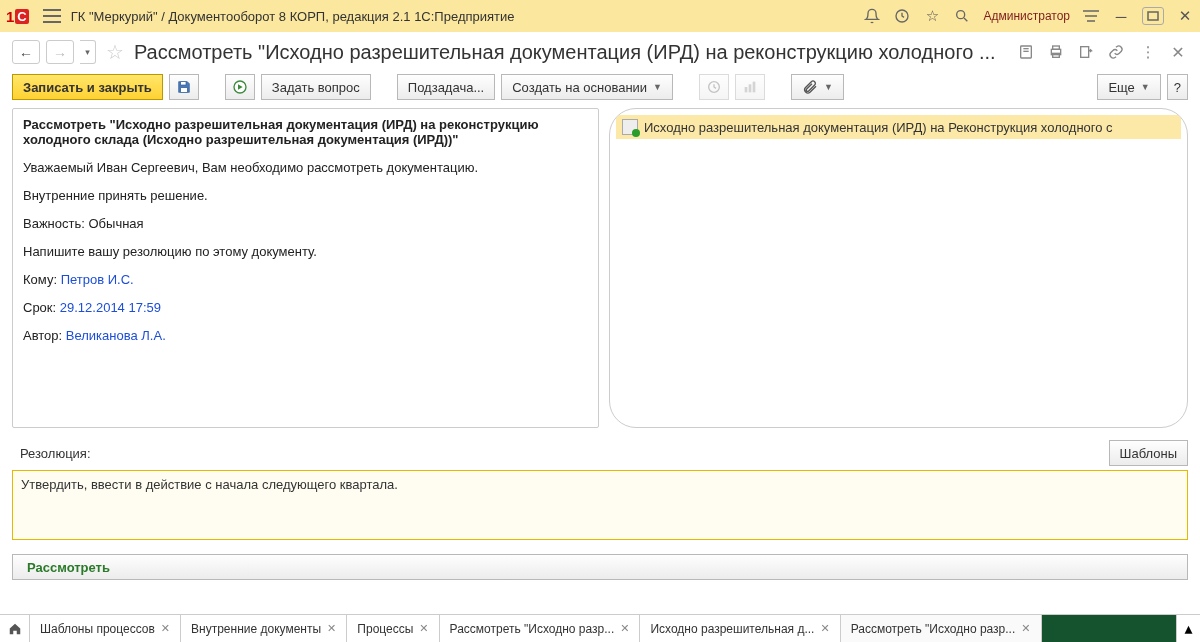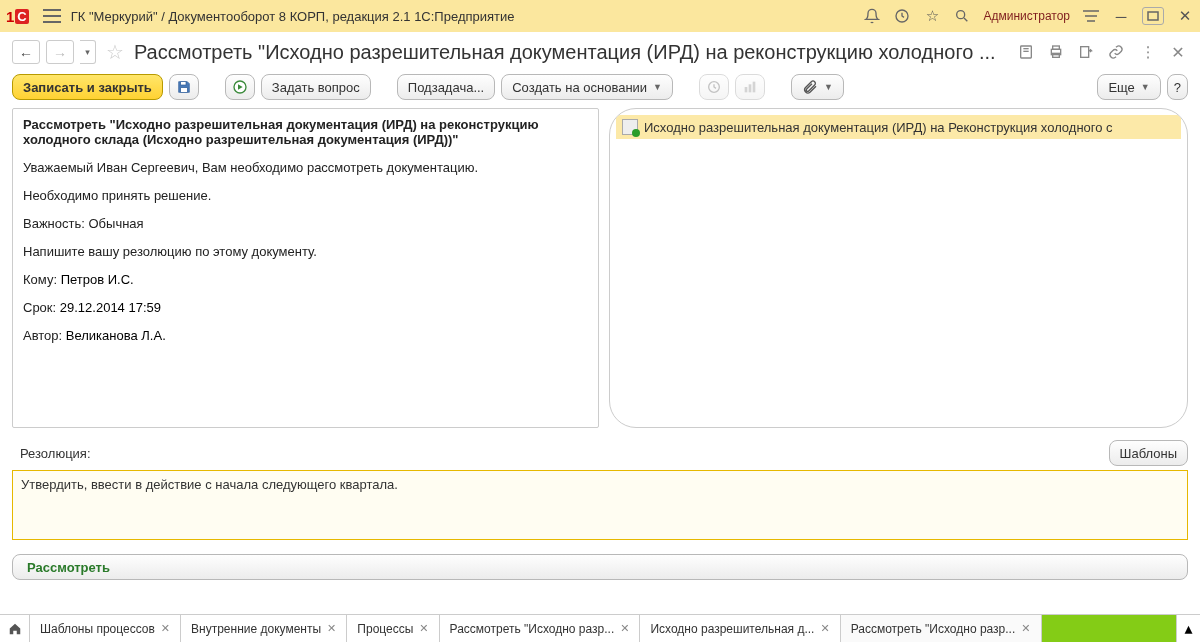--- a/index.html
+++ b/index.html
@@ -24,49 +24,49 @@
 .nav-arrow { width:28px; height:24px; border:1px solid #ccc; border-radius:3px; display:flex; align-items:center; justify-content:center; background:#fff; cursor:pointer; font-size:14px; color:#444;}
 .nav-drop { width:16px; height:24px; border:1px solid #ccc; border-left:none; border-radius:0 3px 3px 0; display:flex; align-items:center; justify-content:center; font-size:9px; color:#666; cursor:pointer;}
 .star { color:#ccc; font-size:20px; margin:0 4px; cursor:pointer;}
 .page-title { font-size:20px; color:#333; flex:1; white-space:nowrap; overflow:hidden; text-overflow:ellipsis;}
 .hdr-icons { display:flex; gap:10px; align-items:center; color:#888; font-size:15px;}
 .hdr-icons span { cursor:pointer; width:20px; text-align:center;}
 .close-x { font-size:16px; color:#888; cursor:pointer;}
 
 
 .toolbar { display:flex; align-items:center; padding:4px 12px 8px 12px; gap:6px; flex-wrap:nowrap;}
-.btn { height:26px; border:1px solid #b8b8b8; border-radius:8px; background:linear-gradient(#fefefe,#ececec); display:flex; align-items:center; padding:0 10px; font-size:13px; color:#333; cursor:pointer; white-space:nowrap;}
+.btn { height:26px; border:1px solid #b8b8b8; border-radius:0; background:linear-gradient(#fefefe,#ececec); display:flex; align-items:center; padding:0 10px; font-size:13px; color:#333; cursor:pointer; white-space:nowrap;}
 .btn.primary { background:linear-gradient(#ffe66a,#ffd233); border-color:#b89a00; font-weight:bold;}
 .btn.icon-only { padding:0 6px;}
 .btn .arrow-down { margin-left:6px; font-size:9px; color:#666;}
 .toolbar-gap { width:14px;}
 .toolbar-spacer { flex:1;}
 
 
 .body-split { display:flex; gap:10px; padding:0 12px;}
 .panel { border:1px solid #ccc; border-radius:2px; height:320px; background:#fff; padding:8px 10px; font-size:13px; color:#222; overflow:hidden;}
 .panel.left { flex:1;}
 .panel.right { flex:1; padding:6px;border-radius:27px;}
 .panel.left .bold-title { font-weight:bold; margin-bottom:6px;}
 .panel.left p { margin:13px 0;}
-.link { color:#000000; cursor:pointer;}
+.link { color:#1d4ed8; cursor:pointer;}
 .right-row { background:#fce9a8; padding:4px 6px; display:flex; align-items:center; gap:6px; font-size:13px; color:#333; white-space:nowrap; overflow:hidden;}
 .doc-icon { width:16px; height:16px; background:#eee; border:1px solid #aaa; position:relative; flex-shrink:0;}
 .doc-icon::after{ content:""; position:absolute; right:-3px; bottom:-3px; width:8px; height:8px; background:#2a9d2a; border-radius:50%;}
 
 
 .res-row { display:flex; align-items:center; justify-content:space-between; padding:12px 12px 4px 20px;}
 .res-label { font-size:13px; color:#333;}
 .res-text { margin:0 12px; border:1px solid #e6b800; background:#fffdf2; height:70px; padding:6px 8px; font-size:13px; color:#333; resize:none; outline:none; width:calc(100% - 24px);}
 
 .done-row { padding:10px 12px;}
 .btn.done { color:#2a7a2a; font-weight:bold; padding:0 14px;}
 
 
-.bottom-tabs { position:absolute; bottom:0; left:0; right:0; height:28px; background:#84cc16; border-top:1px solid #ccc; display:flex; align-items:stretch;}
+.bottom-tabs { position:absolute; bottom:0; left:0; right:0; height:28px; background:#14532d; border-top:1px solid #ccc; display:flex; align-items:stretch;}
 .home-tab { width:30px; display:flex; align-items:center; justify-content:center; border-right:1px solid #ccc; background:#fff; cursor:pointer;}
 .tab { display:flex; align-items:center; border-right:1px solid #ccc; padding:0 10px; font-size:12px; color:#333; background:#fff; cursor:pointer; gap:6px; white-space:nowrap;}
 .tab.active { background:#fafafa;}
 .tab .tab-x { color:#888; font-size:11px;}
 .tabs-end { width:24px; display:flex; align-items:center; justify-content:center; border-left:1px solid #ccc; background:#fff; cursor:pointer;}
 
 
 svg { display:block; }
 </style>
 </head>
@@ -214,21 +214,21 @@
       <span class="arrow-down">▼</span>
     </div>
   <div class="btn icon-only">?</div>
 </div>
 
 
 <div class="body-split">
   <div class="panel left">
     <div class="bold-title">Рассмотреть "Исходно разрешительная документация (ИРД) на реконструкцию холодного склада (Исходно разрешительная документация (ИРД))"</div>
     <p>Уважаемый Иван Сергеевич, Вам необходимо рассмотреть документацию.</p>
-    <p>Необходимо принять решение.</p>
+    <p>Внутренние принять решение.</p>
     <p style="margin-top:12px;">
       <span>Важность:</span>
       <span>Обычная</span>
     </p>
     <p>Напишите вашу резолюцию по этому документу.</p>
     <p style="margin-top:12px;">
       <span>Кому:</span>
       <span class="link">Петров И.С.</span>
     </p>
     <p>

